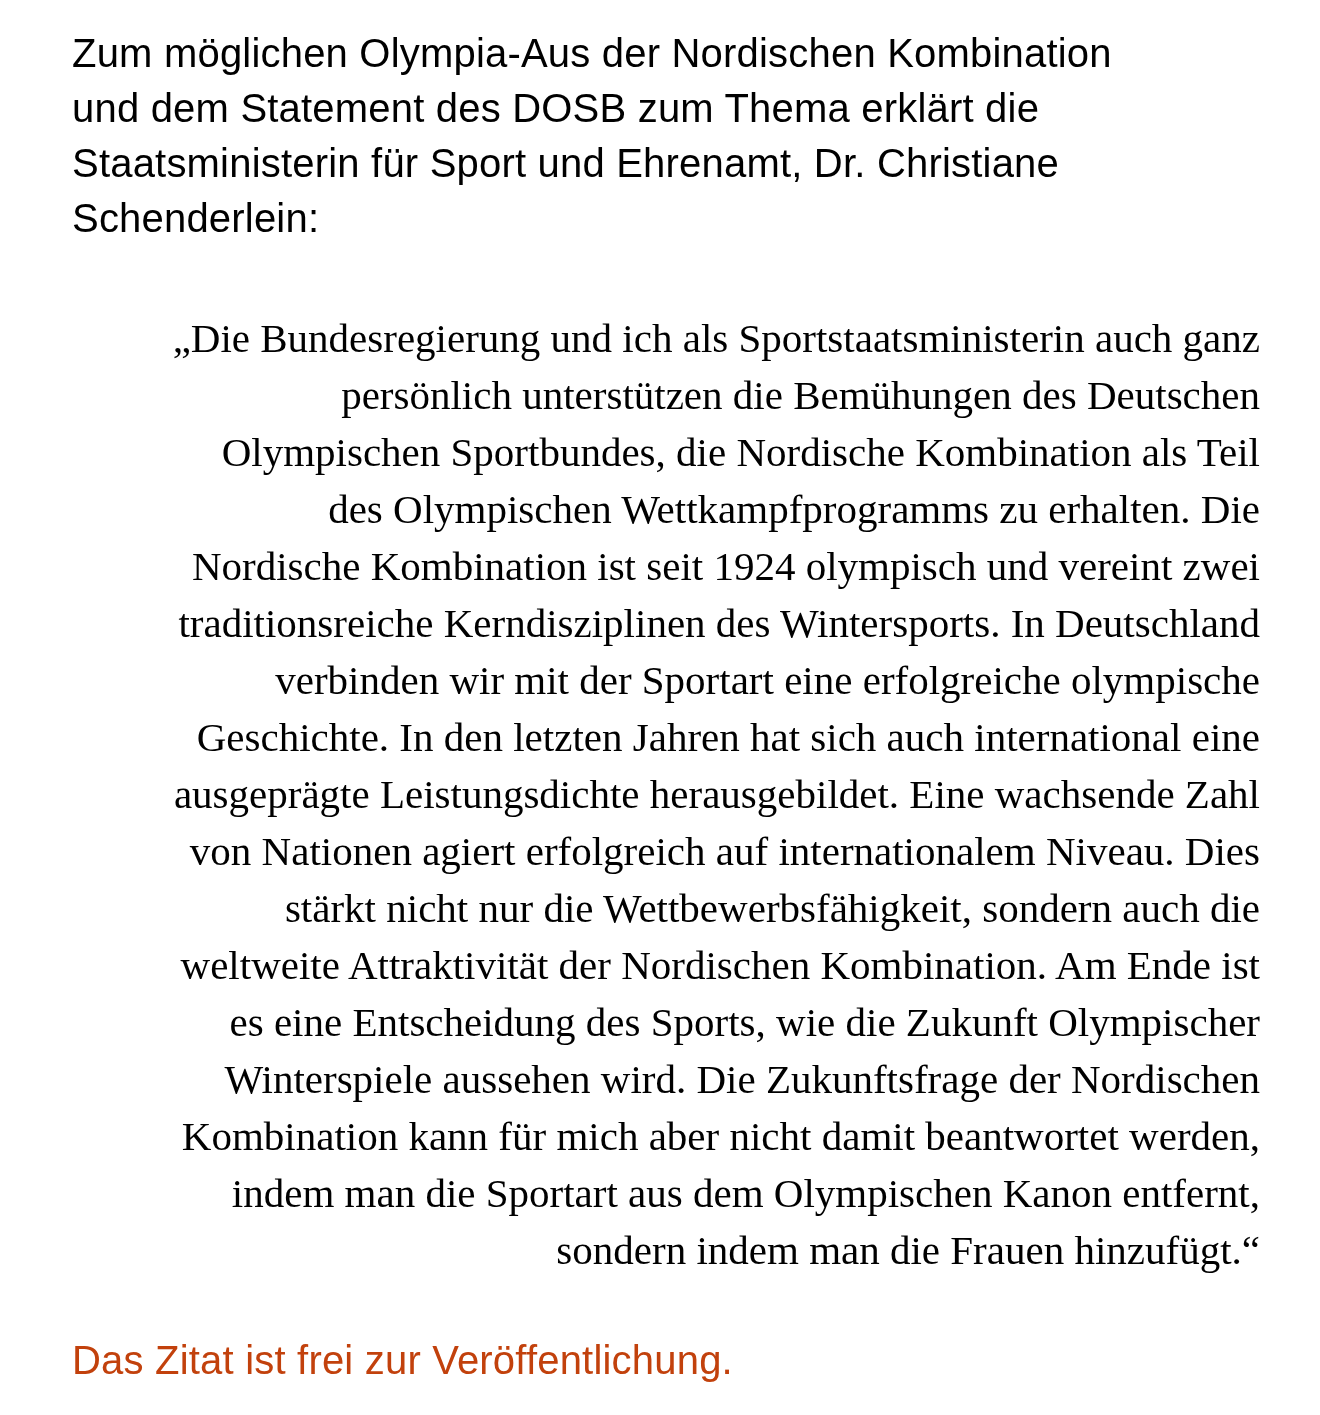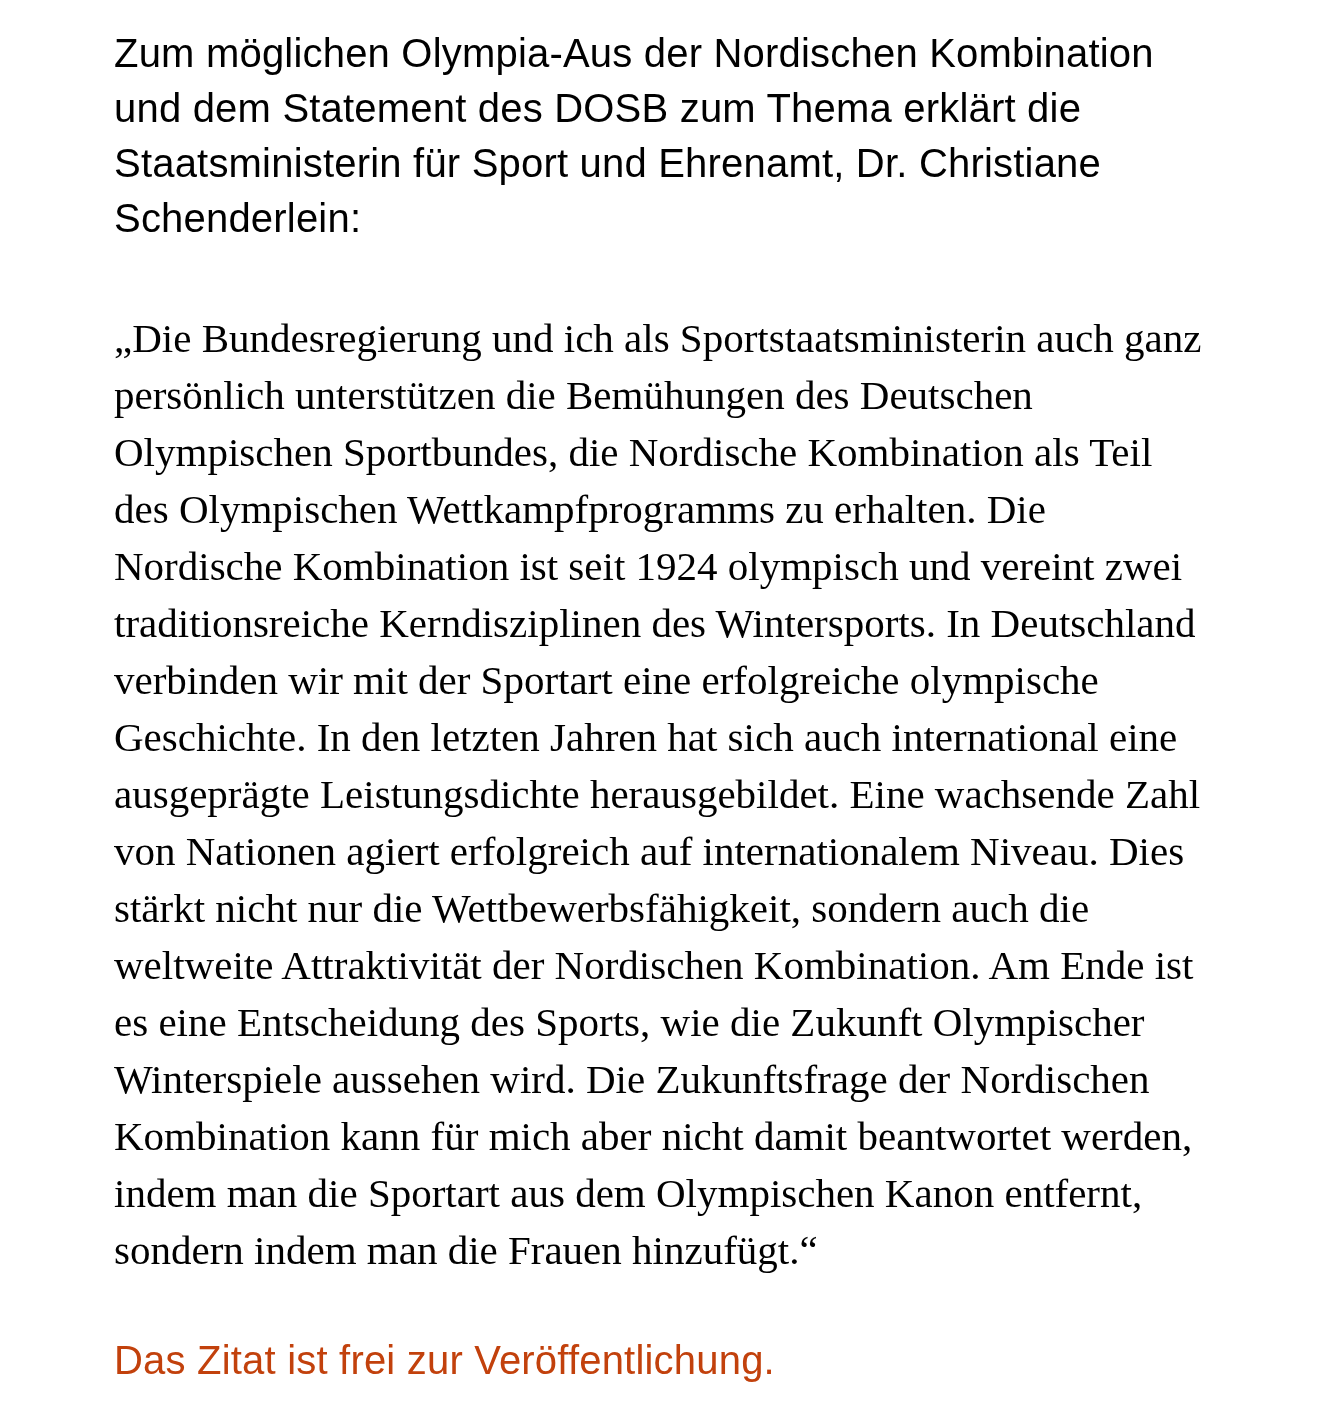--- a/index.html
+++ b/index.html
@@ -9,40 +9,41 @@
   }
   body {
     width: 1320px;
     height: 1415px;
     overflow: hidden;
     color: #000000;
   }
   .doc {
     box-sizing: border-box;
     width: 1320px;
-    padding: 26px 60px 0 114px;
+    padding: 26px 60px 0 72px;
   }
   .statement-heading {
     font-family: "Liberation Sans", sans-serif;
     font-weight: 400;
     font-size: 40px;
     line-height: 55px;
     letter-spacing: 0.2px;
     white-space: pre-line;
     margin: 0 0 64px 0;
     color: #000000;
   }
   .quote-paragraph {
     font-family: "Liberation Serif", serif;
     font-weight: 400;
     font-size: 41px;
     line-height: 57px;
     white-space: pre-line;
     margin: 0 0 54px 0;
     color: #000000;
+    text-align: right;
   }
   .release-note {
     font-family: "Liberation Sans", sans-serif;
     font-weight: 400;
     font-size: 40px;
     line-height: 55px;
     letter-spacing: 0.2px;
     margin: 0;
     color: #c2410c;
   }

